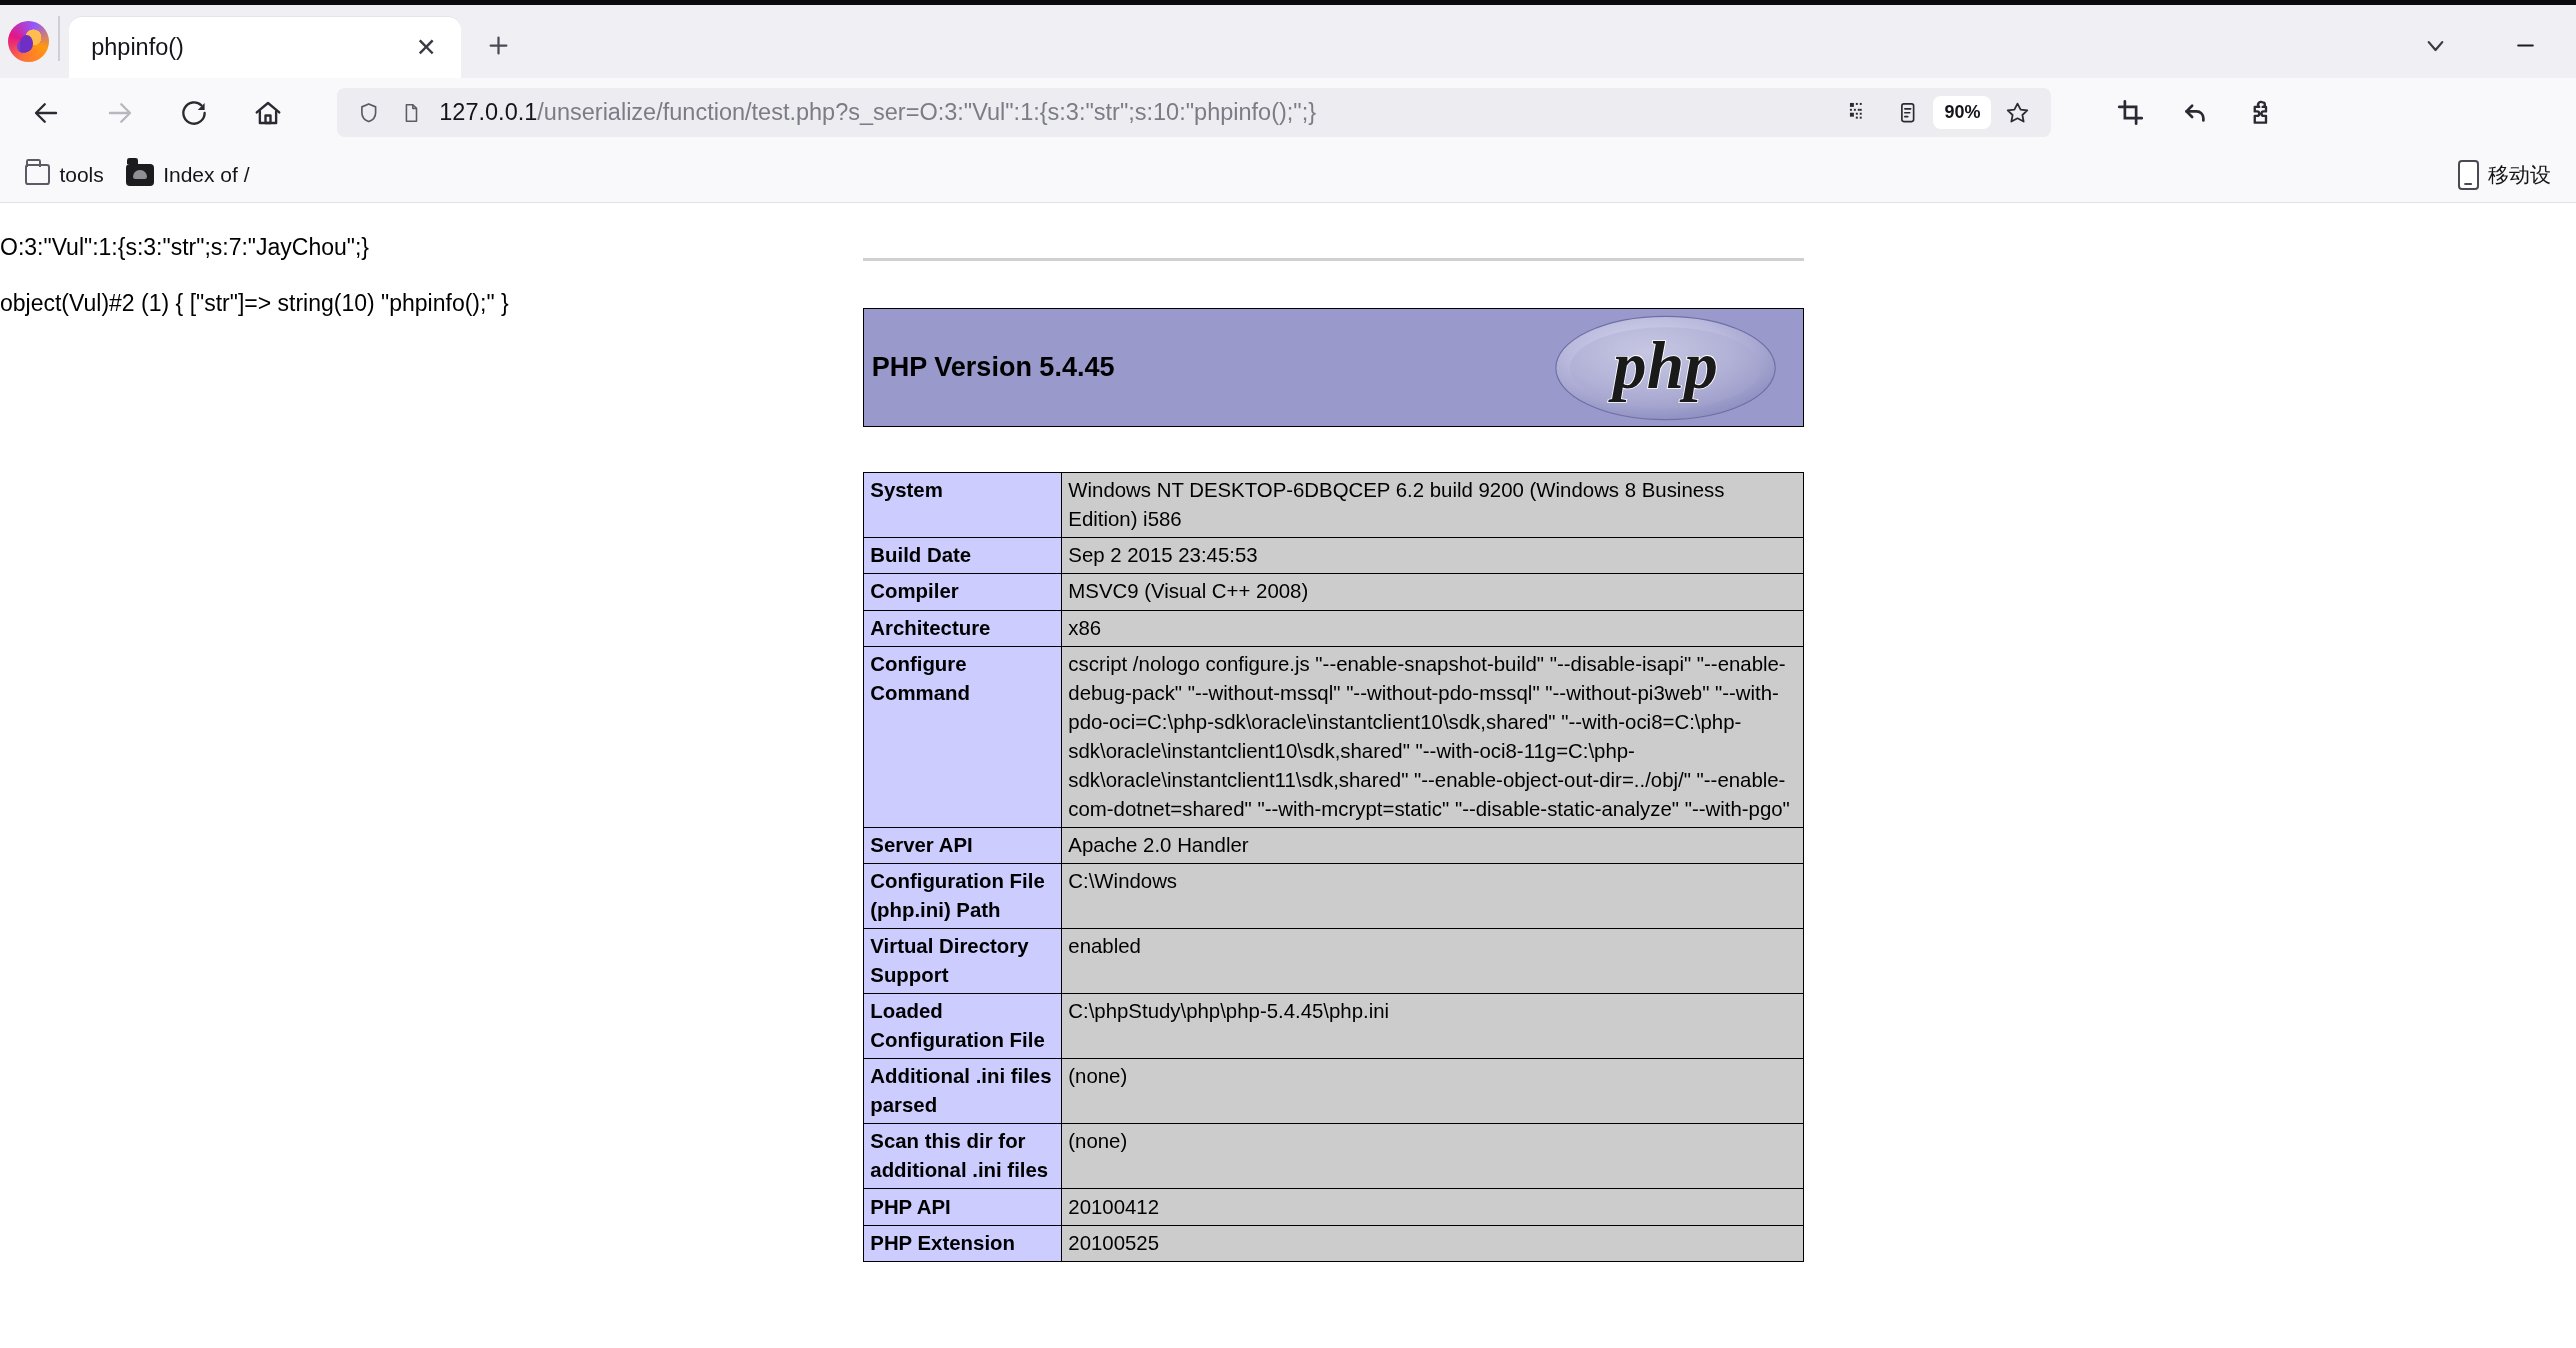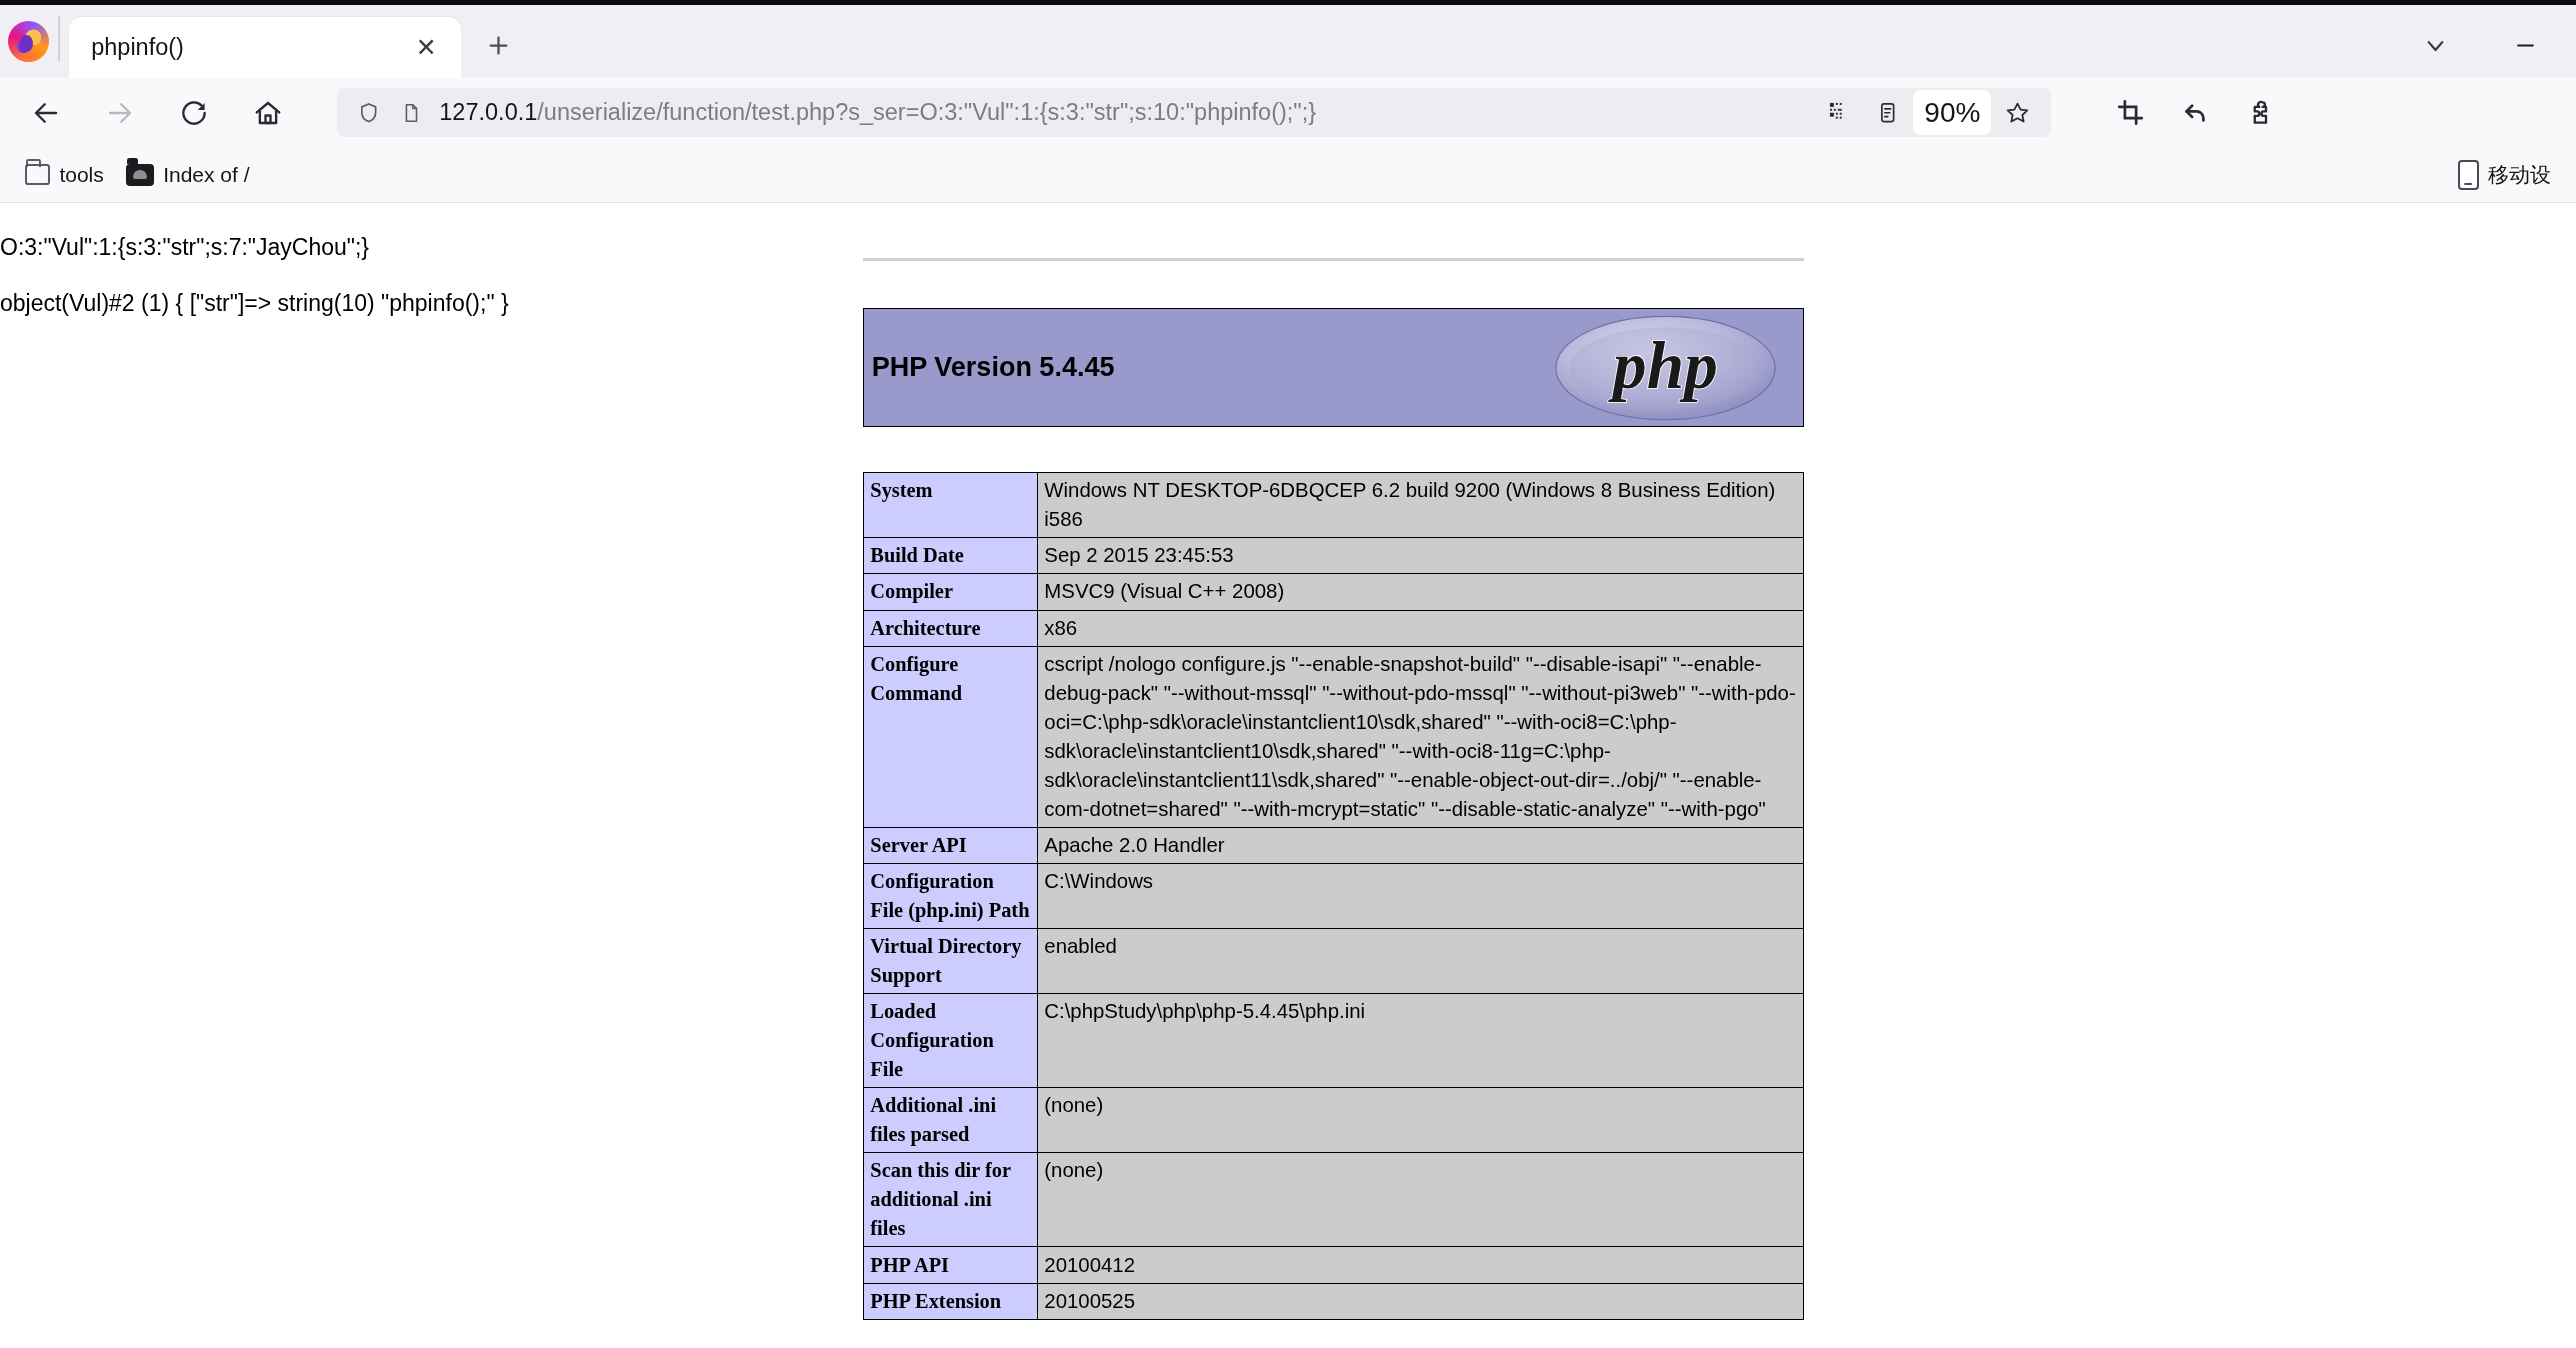--- a/index.html
+++ b/index.html
@@ -98,21 +98,21 @@
     margin-left: 7.8px; flex: 1;
   }
   .url-text .dim { color: #7c7c87; }
   .urlbar-actions { display:flex; align-items:center; gap: 3.1px; flex:0 0 auto; }
   .ub-btn {
     width: 45px; height: 42px; display:flex; align-items:center; justify-content:center;
     color:#2b2a33; border-radius: 6.3px;
   }
   .zoom-pill {
     background: #ffffff; border-radius: 7.8px; padding: 6.3px 11px;
-    font-size: 28px; color: #15141a; font-weight: 400;
+    font-size: 18px; color: #15141a; font-weight: 700;
   }
   .toolbar-right { display: flex; align-items: center; gap: 7.8px; margin-left: 22px; flex:0 0 auto; }
 
   .bookmarks {
     height: 56px; background: #f9f9fb; display: flex; align-items: center;
     padding: 0 14px; flex: 0 0 auto;
     border-bottom: 0.8px solid #e0e0e6;
   }
   .bm-item { display:flex; align-items:center; gap:9.4px; padding: 4.7px 11px; border-radius: 6.3px; }
   .bm-label { font-size: 21px; color: #15141a; white-space: nowrap; }
@@ -197,23 +197,22 @@
   table.infotable td {
     border: 1.6px solid #000;
     padding: 3.1px 6.3px;
     font-size: 20.4px;
     vertical-align: top;
     line-height: 1.42;
   }
   td.key {
     background: #ccccff;
     font-weight: bold;
-    width: 174px;
+    width: 198px;
     color: #000;
-    font-family: Liberation Serif, serif;
   }
   td.val {
     background: #cccccc;
     color: #000;
     word-break: break-word;
   }
   .tall-2 { height: 50px; }
 </style>
 </head>
 <body>

